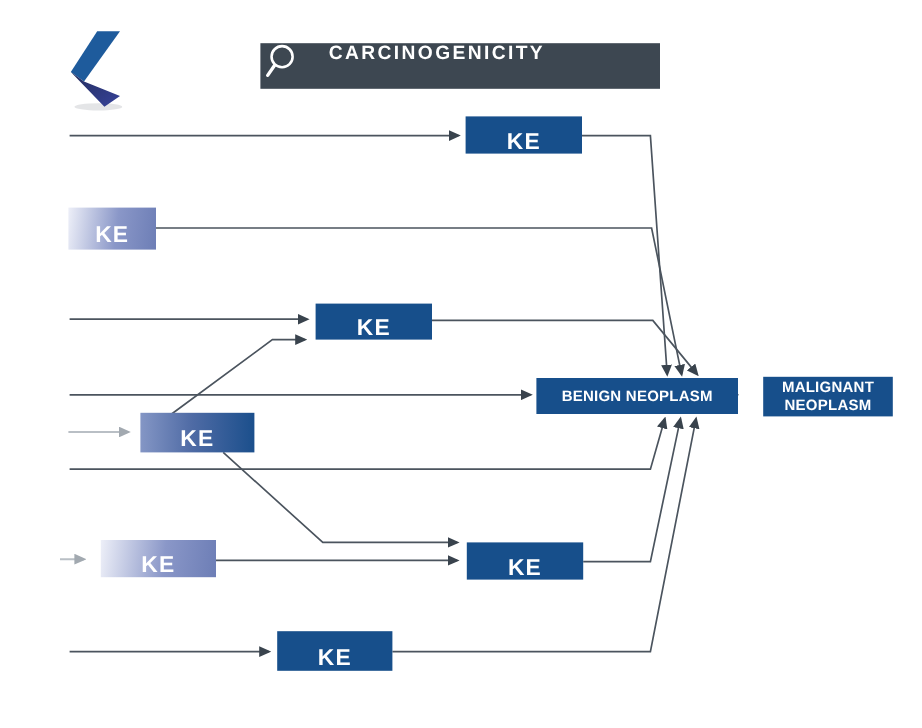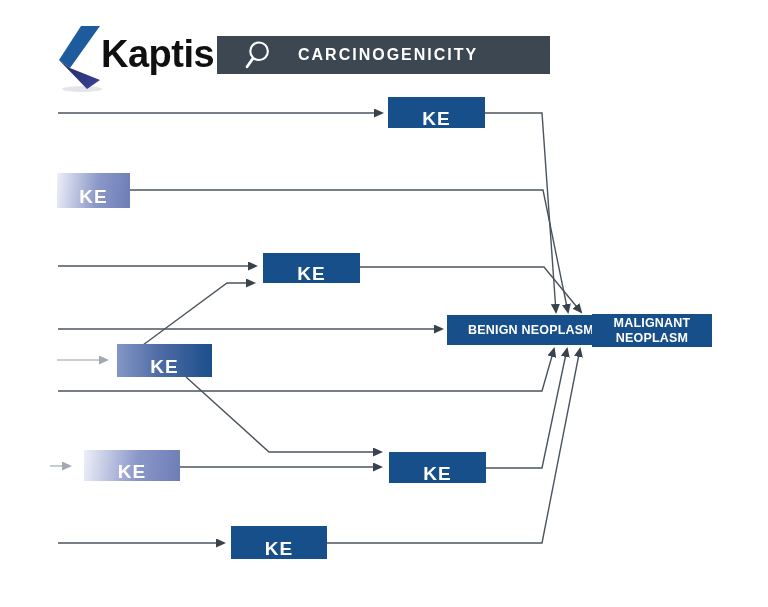--- a/index.html
+++ b/index.html
@@ -17,22 +17,22 @@
     font-family:"Liberation Sans", sans-serif;overflow:hidden;
   }
   
   .logo-icon{position:absolute;left:56px;top:25px;width:46px;height:68px;}
   .brand{
     position:absolute;left:101px;top:33px;font-size:38px;font-weight:700;
     letter-spacing:-0.5px;color:var(--ink);
   }
   .searchbar{
     position:absolute;left:217px;top:36px;width:333px;height:38px;
-    background:var(--bar-bg);display:flex;align-items:center;
-    box-sizing:border-box;padding-left:28px;
+    background:var(--bar-bg);display:flex;
+    box-sizing:border-box;padding-left:4px;
   }
   .searchbar .mag{width:26px;height:30px;flex:0 0 auto;}
   .search-text{
     color:#ffffff;font-size:16px;font-weight:700;letter-spacing:2px;
     margin-left:27px;white-space:nowrap;
   }
   
   .edges{position:absolute;left:0;top:0;width:768px;height:607px;z-index:1;}
   .edge{fill:none;stroke:var(--line);stroke-width:1.4px;}
   .edge.light{stroke:var(--line-light);stroke-width:1.6px;}
@@ -55,21 +55,20 @@
     <defs>
       <linearGradient id="logoGrad" x1="0" y1="0" x2="1" y2="1">
         <stop offset="0" stop-color="#232c5c"></stop>
         <stop offset="1" stop-color="#37439a"></stop>
       </linearGradient>
     </defs>
     <ellipse cx="26" cy="64" rx="20" ry="3" fill="#d9dadd" opacity="0.7"></ellipse>
     <polygon points="25,1 44,1 14,43 3,35" fill="#1e5b9c"></polygon>
     <polygon points="3,35 14,43 44,55 31,64" fill="url(#logoGrad)"></polygon>
   </svg>
-  <div class="brand">Kaptis</div>
 
   <div class="searchbar">
     <svg class="mag" viewBox="0 0 24 28" aria-hidden="true">
       <circle cx="13" cy="10.5" r="8.2" fill="none" stroke="#ffffff" stroke-width="2"></circle>
       <line x1="7.2" y1="17.2" x2="1.8" y2="25" stroke="#ffffff" stroke-width="2.6" stroke-linecap="round"></line>
     </svg>
     <span class="search-text">CARCINOGENICITY</span>
   </div>
 
   <svg class="edges" viewBox="0 0 768 607">
@@ -117,21 +116,21 @@
   </div>
 
   <div class="node grad" style="left:117px;top:344px;width:95px;height:33px">
     <span class="ke-label">KE</span>
   </div>
 
   <div class="node solid" style="left:447px;top:315px;width:168px;height:30px">
     <span class="small-label">BENIGN NEOPLASM</span>
   </div>
 
-  <div class="node solid" style="left:592px;top:314px;width:120px;height:33px">
+  <div class="node solid" style="left:636px;top:314px;width:108px;height:33px">
     <span class="small-label" style="width:86px">MALIGNANT NEOPLASM</span>
   </div>
 
   <div class="node faded" style="left:84px;top:450px;width:96px;height:31px">
     <span class="ke-label">KE</span>
   </div>
 
   <div class="node solid" style="left:389px;top:452px;width:97px;height:31px">
     <span class="ke-label">KE</span>
   </div>

